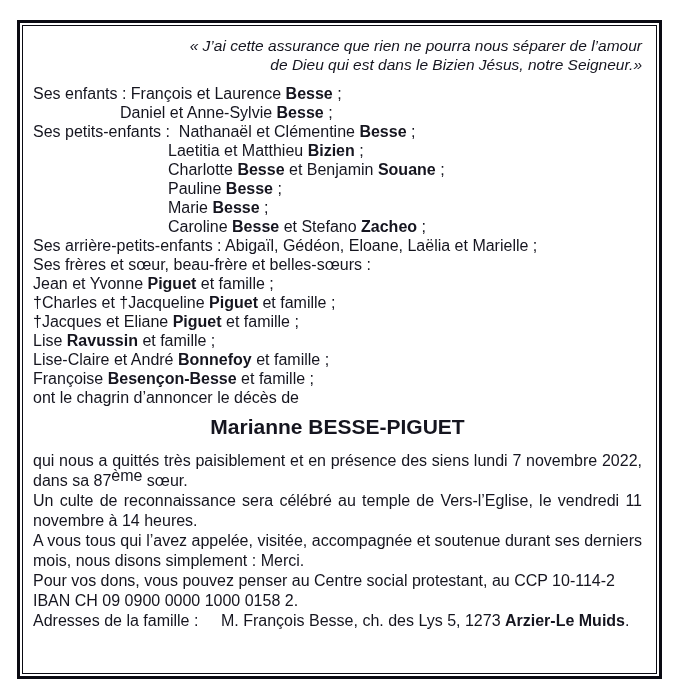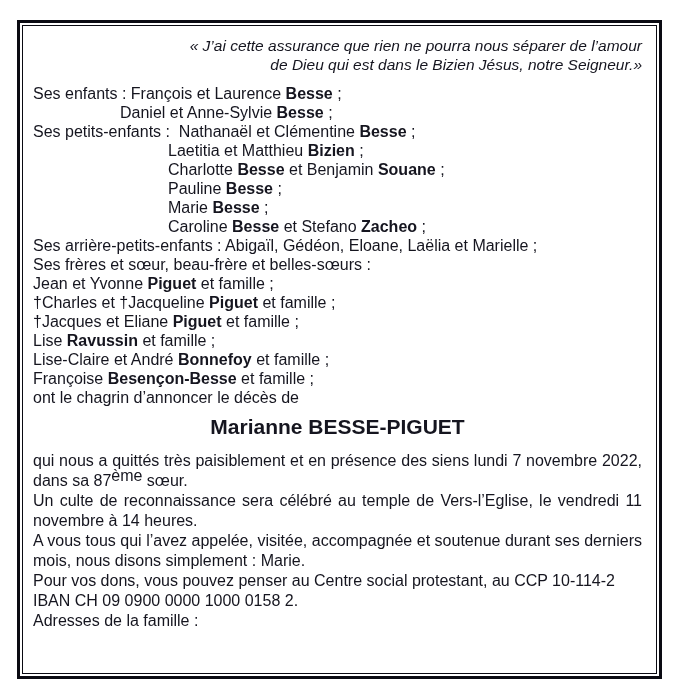--- a/index.html
+++ b/index.html
@@ -92,27 +92,28 @@
 
         <div class="quote"><div class="tline"><span>« J’ai cette assurance que rien ne pourra nous séparer de l’amour</span></div><div class="tline"><span>de Dieu qui est dans le Bizien Jésus, notre Seigneur.»</span></div></div>
 
         <div class="family"><div class="tline"><span>Ses enfants : François et Laurence </span><span class="bseg">Besse</span><span> ;</span></div><div class="tline" style="padding-left: 87px;"><span>Daniel et Anne-Sylvie </span><span class="bseg">Besse</span><span> ;</span></div><div class="tline"><span>Ses petits-enfants :  Nathanaël et Clémentine </span><span class="bseg">Besse</span><span> ;</span></div><div class="tline" style="padding-left: 135px;"><span>Laetitia et Matthieu </span><span class="bseg">Bizien</span><span> ;</span></div><div class="tline" style="padding-left: 135px;"><span>Charlotte </span><span class="bseg">Besse</span><span> et Benjamin </span><span class="bseg">Souane</span><span> ;</span></div><div class="tline" style="padding-left: 135px;"><span>Pauline </span><span class="bseg">Besse</span><span> ;</span></div><div class="tline" style="padding-left: 135px;"><span>Marie </span><span class="bseg">Besse</span><span> ;</span></div><div class="tline" style="padding-left: 135px;"><span>Caroline </span><span class="bseg">Besse</span><span> et Stefano </span><span class="bseg">Zacheo</span><span> ;</span></div><div class="tline"><span>Ses arrière-petits-enfants : Abigaïl, Gédéon, Eloane, Laëlia et Marielle ;</span></div><div class="tline"><span>Ses frères et sœur, beau-frère et belles-sœurs :</span></div><div class="tline"><span>Jean et Yvonne </span><span class="bseg">Piguet</span><span> et famille ;</span></div><div class="tline"><span>†Charles et †Jacqueline </span><span class="bseg">Piguet</span><span> et famille ;</span></div><div class="tline"><span>†Jacques et Eliane </span><span class="bseg">Piguet</span><span> et famille ;</span></div><div class="tline"><span>Lise </span><span class="bseg">Ravussin</span><span> et famille ;</span></div><div class="tline"><span>Lise-Claire et André </span><span class="bseg">Bonnefoy</span><span> et famille ;</span></div><div class="tline"><span>Françoise </span><span class="bseg">Besençon-Besse</span><span> et famille ;</span></div><div class="tline"><span>ont le chagrin d’annoncer le décès de</span></div></div>
 
         <h1 class="title">Marianne BESSE-PIGUET</h1>
 
         <div class="bodytext">
             <div class="tline justify"><span>qui nous a quittés très paisiblement et en présence des siens lundi 7 novembre 2022, dans sa 87</span><sup>ème</sup><span> sœur.</span></div>
             <div class="tline justify"><span>Un culte de reconnaissance sera célébré au temple de Vers-l’Eglise, le vendredi 11 novembre à 14 heures.</span></div>
-            <div class="tline justify"><span>A vous tous qui l’avez appelée, visitée, accompagnée et soutenue durant ses derniers mois, nous disons simplement : Marie.</span></div>
+            <div class="tline justify"><span>A vous tous qui l’avez appelée, visitée, accompagnée et soutenue durant ses derniers mois, nous disons simplement : Merci.</span></div>
             <div class="tline"><span>Pour vos dons, vous pouvez penser au Centre social protestant, au CCP 10-114-2</span></div>
             <div class="tline"><span>IBAN CH 09 0900 0000 1000 0158 2.</span></div>
           </div>
 
         <div class="addresses">
           <div class="addr-label">Adresses de la famille :</div>
           <div class="addr-lines">
+              <div class="tline"><span>M. François Besse, ch. des Lys 5, 1273 </span><span class="bseg">Arzier-Le Muids</span><span>.</span></div>
             </div>
         </div>
 
       </div>
     </div>
   </div>
 </div>
 
 </body></html>

